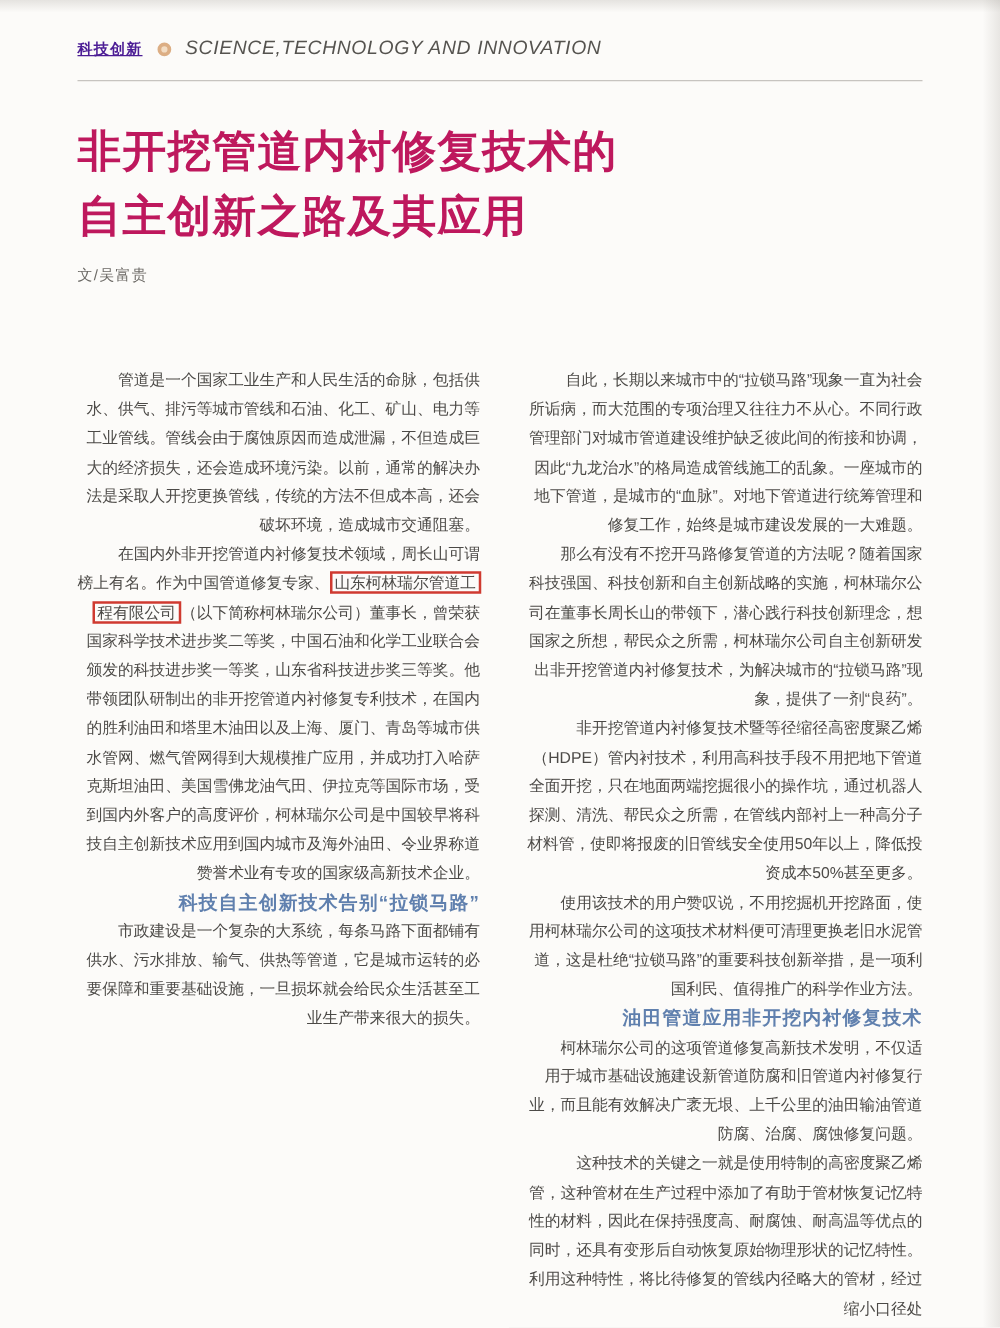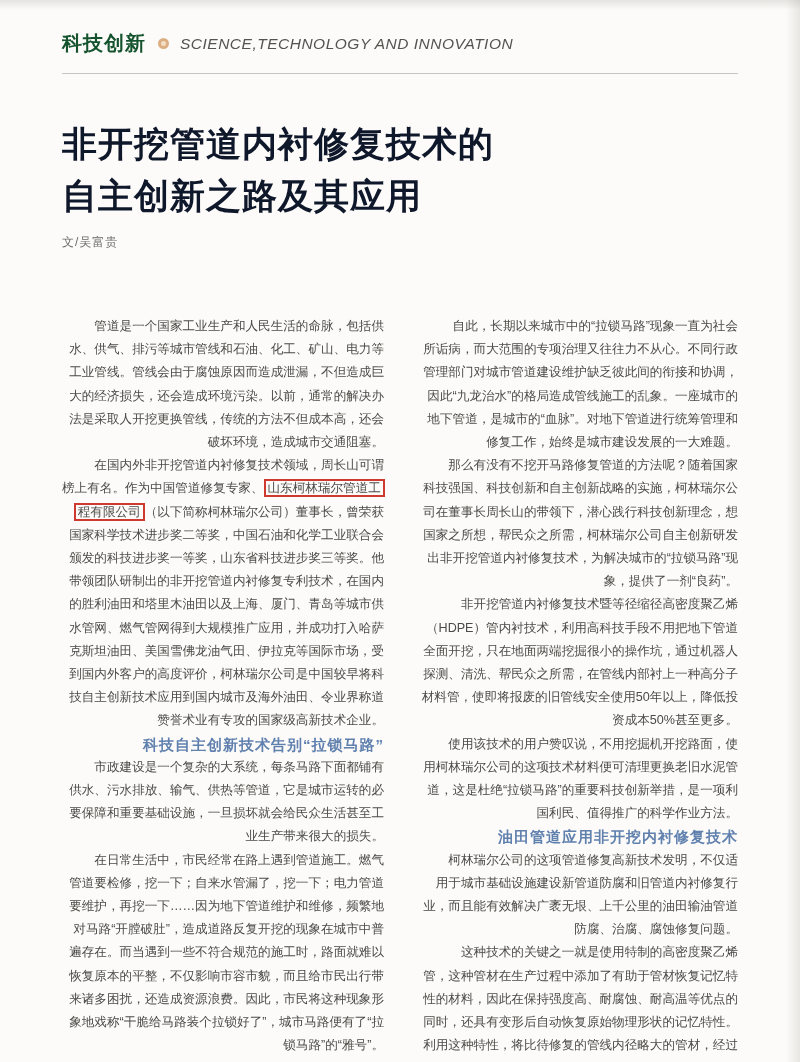--- a/index.html
+++ b/index.html
@@ -28,36 +28,36 @@
     pointer-events:none;
   }
 
   
   .kicker{
     display:flex;align-items:center;
     padding-bottom:16px;
     border-bottom:1px solid #c7c4c0;
   }
   .kicker-cn{
-    font-size:20px;font-weight:bold;color:#14532d;letter-spacing:1px;
+    font-size:12px;font-weight:bold;color:#4c1d95;letter-spacing:1px;text-decoration:underline;
   }
   .kicker-dot{
     width:5px;height:5px;border-radius:50%;
     border:3px solid #dcae84;background:#f3ddc4;
     margin:0 11px 0 12px;display:inline-block;
   }
   .kicker-en{
     font-size:15.5px;font-style:italic;color:#55534f;letter-spacing:.5px;text-align:right;
   }
 
   
   h1.title{
-    margin:44px 0 0 0;
+    margin:31px 0 0 0;
     font-size:35px;line-height:52px;
-    font-weight:bold;color:#0f172a;
+    font-weight:bold;color:#be185d;
     letter-spacing:1px;
   }
   .byline{
     margin-top:12px;
     font-size:12px;color:#6b6965;letter-spacing:1px;
   }
 
   
   .columns{
     display:flex;
@@ -107,21 +107,20 @@
 
   <div class="byline">文/吴富贵</div>
 
   <div class="columns">
 
     <div class="col">
       <p>管道是一个国家工业生产和人民生活的命脉，包括供水、供气、排污等城市管线和石油、化工、矿山、电力等工业管线。管线会由于腐蚀原因而造成泄漏，不但造成巨大的经济损失，还会造成环境污染。以前，通常的解决办法是采取人开挖更换管线，传统的方法不但成本高，还会破坏环境，造成城市交通阻塞。</p>
       <p><span>在国内外非开挖管道内衬修复技术领域，周长山可谓榜上有名。作为中国管道修复专家、</span><span class="redbox">山东柯林瑞尔管道工程有限公司</span><span>（以下简称柯林瑞尔公司）董事长，曾荣获国家科学技术进步奖二等奖，中国石油和化学工业联合会颁发的科技进步奖一等奖，山东省科技进步奖三等奖。他带领团队研制出的非开挖管道内衬修复专利技术，在国内的胜利油田和塔里木油田以及上海、厦门、青岛等城市供水管网、燃气管网得到大规模推广应用，并成功打入哈萨克斯坦油田、美国雪佛龙油气田、伊拉克等国际市场，受到国内外客户的高度评价，柯林瑞尔公司是中国较早将科技自主创新技术应用到国内城市及海外油田、令业界称道赞誉术业有专攻的国家级高新技术企业。</span></p>
       <p class="subhead">科技自主创新技术告别“拉锁马路”</p>
       <p>市政建设是一个复杂的大系统，每条马路下面都铺有供水、污水排放、输气、供热等管道，它是城市运转的必要保障和重要基础设施，一旦损坏就会给民众生活甚至工业生产带来很大的损失。</p>
-      <p>在日常生活中，市民经常在路上遇到管道施工。燃气管道要检修，挖一下；自来水管漏了，挖一下；电力管道要维护，再挖一下……因为地下管道维护和维修，频繁地对马路“开膛破肚”，造成道路反复开挖的现象在城市中普遍存在。而当遇到一些不符合规范的施工时，路面就难以恢复原本的平整，不仅影响市容市貌，而且给市民出行带来诸多困扰，还造成资源浪费。因此，市民将这种现象形象地戏称“干脆给马路装个拉锁好了”，城市马路便有了“拉锁马路”的“雅号”。</p>
     </div>
 
     <div class="col">
       <p>自此，长期以来城市中的“拉锁马路”现象一直为社会所诟病，而大范围的专项治理又往往力不从心。不同行政管理部门对城市管道建设维护缺乏彼此间的衔接和协调，因此“九龙治水”的格局造成管线施工的乱象。一座城市的地下管道，是城市的“血脉”。对地下管道进行统筹管理和修复工作，始终是城市建设发展的一大难题。</p>
       <p>那么有没有不挖开马路修复管道的方法呢？随着国家科技强国、科技创新和自主创新战略的实施，柯林瑞尔公司在董事长周长山的带领下，潜心践行科技创新理念，想国家之所想，帮民众之所需，柯林瑞尔公司自主创新研发出非开挖管道内衬修复技术，为解决城市的“拉锁马路”现象，提供了一剂“良药”。</p>
       <p>非开挖管道内衬修复技术暨等径缩径高密度聚乙烯（HDPE）管内衬技术，利用高科技手段不用把地下管道全面开挖，只在地面两端挖掘很小的操作坑，通过机器人探测、清洗、帮民众之所需，在管线内部衬上一种高分子材料管，使即将报废的旧管线安全使用50年以上，降低投资成本50%甚至更多。</p>
       <p>使用该技术的用户赞叹说，不用挖掘机开挖路面，使用柯林瑞尔公司的这项技术材料便可清理更换老旧水泥管道，这是杜绝“拉锁马路”的重要科技创新举措，是一项利国利民、值得推广的科学作业方法。</p>
       <p class="subhead">油田管道应用非开挖内衬修复技术</p>
       <p>柯林瑞尔公司的这项管道修复高新技术发明，不仅适用于城市基础设施建设新管道防腐和旧管道内衬修复行业，而且能有效解决广袤无垠、上千公里的油田输油管道防腐、治腐、腐蚀修复问题。</p>
       <p>这种技术的关键之一就是使用特制的高密度聚乙烯管，这种管材在生产过程中添加了有助于管材恢复记忆特性的材料，因此在保持强度高、耐腐蚀、耐高温等优点的同时，还具有变形后自动恢复原始物理形状的记忆特性。利用这种特性，将比待修复的管线内径略大的管材，经过缩小口径处</p>

